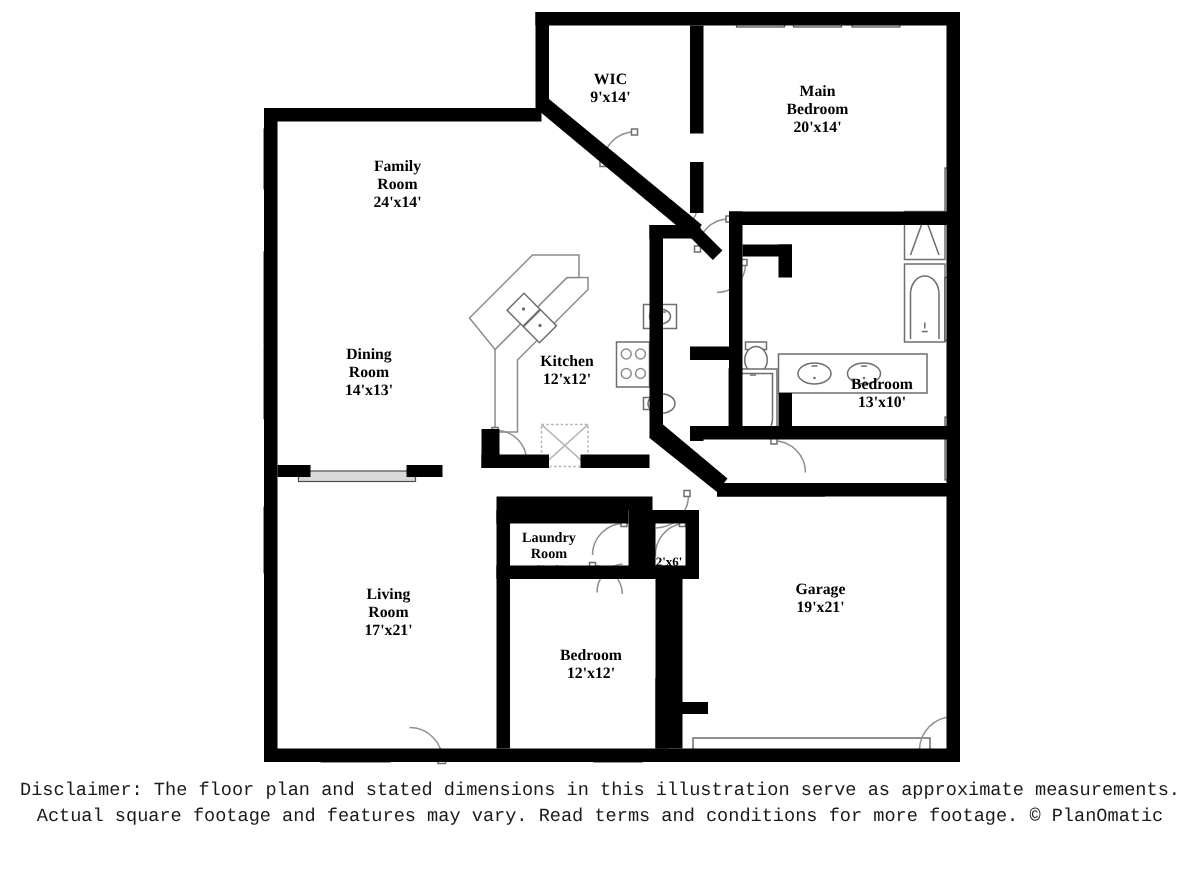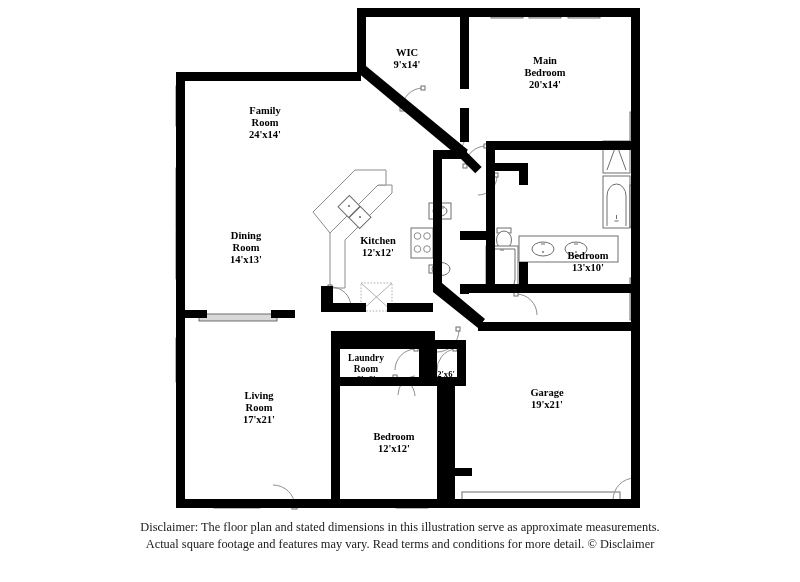--- a/index.html
+++ b/index.html
@@ -28,21 +28,21 @@
     position:absolute;
     left:0;
     top:519px;
     width:800px;
     text-align:center;
     font-family:"Liberation Serif", serif;
     font-size:12.4px;
     line-height:17px;
     color:#1a1a1a;
   }
-  #disclaimer div{white-space:nowrap;}
+  #disclaimer div{white-space:nowrap;font-family:Liberation Mono, monospace;}
 </style>
 </head>
 <body>
 
 <div id="plan-wrap">
 <svg id="floorplan" viewBox="0 0 800 582" xmlns="http://www.w3.org/2000/svg">
 
   <g fill="none" stroke="#8c8c8c" stroke-width="1">
 
     <g>
@@ -319,14 +319,14 @@
       <text class="rmlabel" x="394" y="440">Bedroom</text>
       <text class="rmlabel" x="394" y="452">12'x12'</text>
     </g>
 
   </g>
 </svg>
 </div>
 
 <div id="disclaimer">
   <div>Disclaimer: The floor plan and stated dimensions in this illustration serve as approximate measurements.</div>
-  <div>Actual square footage and features may vary. Read terms and conditions for more detail. © Disclaimer</div>
+  <div>Actual square footage and features may vary. Read terms and conditions for more footage. © PlanOmatic</div>
 </div>
 
 </body></html>

